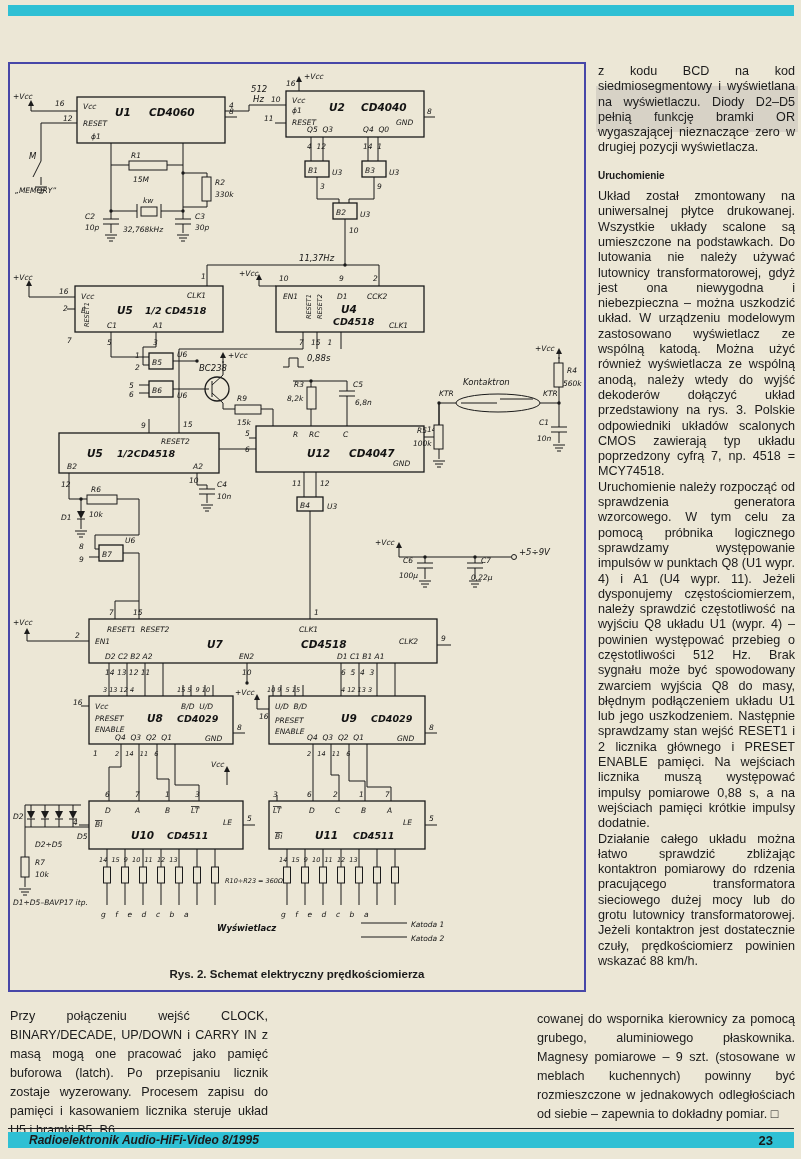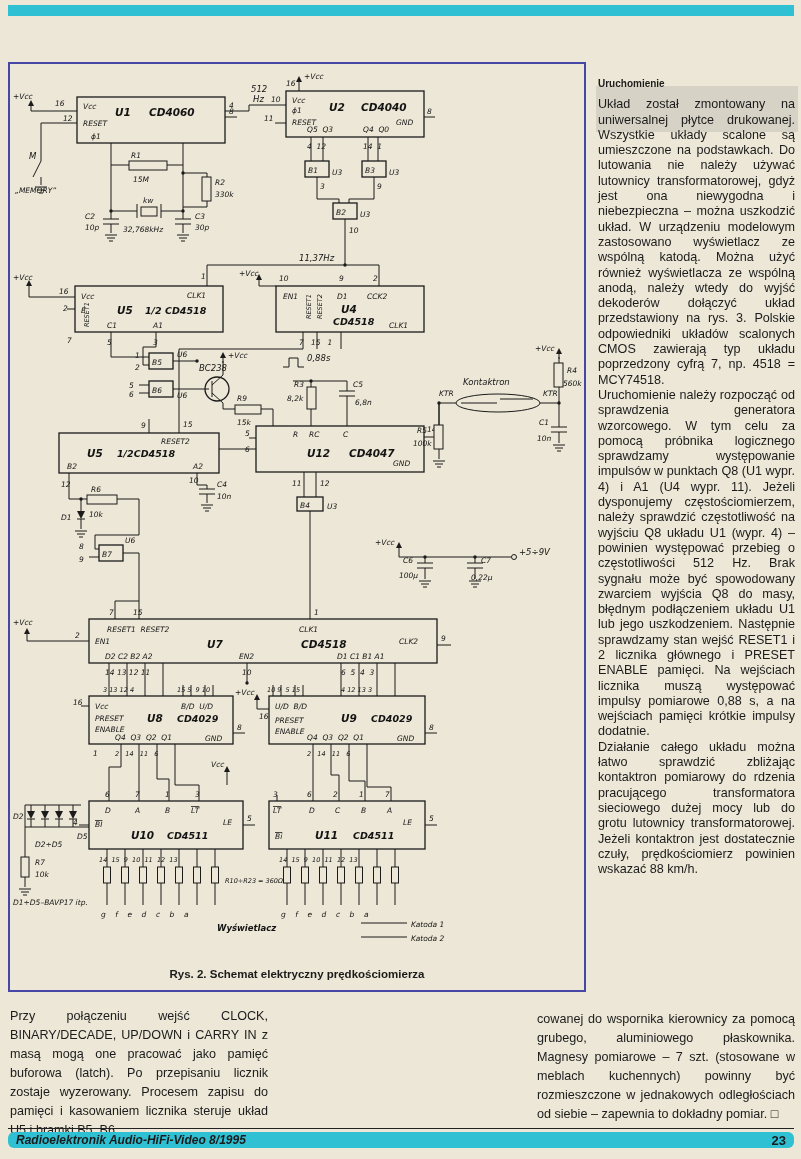--- a/index.html
+++ b/index.html
@@ -10,21 +10,21 @@
   .caption{position:absolute;left:0;right:0;bottom:10px;text-align:center;font-weight:bold;font-size:11.5px;}
   .showthrough{position:absolute;left:596px;top:86px;width:202px;height:46px;background:#d7d2c6;}
   .right-col{position:absolute;left:598px;top:64px;width:197px;font-size:12.6px;line-height:15.3px;text-align:justify;}
   .right-col p{margin:0;}
   .right-col h2{font-size:10px;margin:12px 0 6px 0;}
   .bcol{position:absolute;font-size:12.6px;line-height:19px;text-align:justify;}
   .bcol1{left:10px;top:1007px;width:258px;}
   .bcol2{left:287px;top:1007px;width:238px;}
   .bcol3{left:537px;top:1010px;width:258px;}
   .footer-rule{position:absolute;left:8px;top:1128px;width:786px;height:1px;background:#222;}
-  .footer{position:absolute;left:8px;top:1132px;width:786px;height:16px;background:#2fc0d4;display:flex;justify-content:space-between;align-items:center;padding:0 8px;box-sizing:border-box;border-radius:6px;}
+  .footer{position:absolute;left:8px;top:1132px;width:786px;height:16px;background:#2fc0d4;display:flex;justify-content:space-between;align-items:center;padding:0 21px;box-sizing:border-box;}
   .footer .jname{font-size:12px;font-weight:bold;font-style:italic;}
   .footer .pno{font-size:13px;font-weight:bold;}
   
   svg .w{stroke:#1b1b1b;stroke-width:1;fill:none;}
   svg .ic{stroke:#1b1b1b;stroke-width:1.3;fill:none;}
   svg .dev{fill:#ece7d6;stroke:#1b1b1b;stroke-width:1;}
   svg .dot{fill:#1b1b1b;stroke:none;}
   svg text{fill:#131313;font-family:"DejaVu Sans",sans-serif;font-style:italic;white-space:pre;}
   .t6{font-size:6.5px;}.t7{font-size:7.5px;}.t8{font-size:8.5px;}
   .t9b{font-size:9.5px;font-weight:bold;}
@@ -513,28 +513,29 @@
         <text class="t8" style="font-weight:bold" x="206" y="866">Wyświetlacz</text>
         <path class="w" d="M350,858H396 M350,872H396"></path>
         <text class="t7" x="400" y="862">Katoda 1</text>
         <text class="t7" x="400" y="876">Katoda 2</text>
       </g>
     </svg>
     <div class="caption">Rys. 2. Schemat elektryczny prędkościomierza</div>
   </div>
 
   <div class="right-col">
+    <p>z kodu BCD na kod siedmiosegmentowy i wyświetlana na wyświetlaczu. Diody D2–D5 pełnią funkcję bramki OR wygaszającej nieznaczące zero w drugiej pozycji wyświetlacza.</p>
     <h2>Uruchomienie</h2>
     <p>Układ został zmontowany na uniwersalnej płytce drukowanej. Wszystkie układy scalone są umieszczone na podstawkach. Do lutowania nie należy używać lutownicy transformatorowej, gdyż jest ona niewygodna i niebezpieczna – można uszkodzić układ. W urządzeniu modelowym zastosowano wyświetlacz ze wspólną katodą. Można użyć również wyświetlacza ze wspólną anodą, należy wtedy do wyjść dekoderów dołączyć układ przedstawiony na rys. 3. Polskie odpowiedniki układów scalonych CMOS zawierają typ układu poprzedzony cyfrą 7, np. 4518 = MCY74518.</p>
     <p>Uruchomienie należy rozpocząć od sprawdzenia generatora wzorcowego. W tym celu za pomocą próbnika logicznego sprawdzamy występowanie impulsów w punktach Q8 (U1 wypr. 4) i A1 (U4 wypr. 11). Jeżeli dysponujemy częstościomierzem, należy sprawdzić częstotliwość na wyjściu Q8 układu U1 (wypr. 4) – powinien występować przebieg o częstotliwości 512 Hz. Brak sygnału może być spowodowany zwarciem wyjścia Q8 do masy, błędnym podłączeniem układu U1 lub jego uszkodzeniem. Następnie sprawdzamy stan wejść RESET1 i 2 licznika głównego i PRESET ENABLE pamięci. Na wejściach licznika muszą występować impulsy pomiarowe 0,88 s, a na wejściach pamięci krótkie impulsy dodatnie.</p>
     <p>Działanie całego układu można łatwo sprawdzić zbliżając kontaktron pomiarowy do rdzenia pracującego transformatora sieciowego dużej mocy lub do grotu lutownicy transformatorowej. Jeżeli kontaktron jest dostatecznie czuły, prędkościomierz powinien wskazać 88 km/h.</p>
   </div>
 
   <div class="bcol bcol1">Przy połączeniu wejść CLOCK, BINARY/DECADE, UP/DOWN i CARRY IN z masą mogą one pracować jako pamięć buforowa (latch). Po przepisaniu licznik zostaje wyzerowany. Procesem zapisu do pamięci i kasowaniem licznika steruje układ U5 i bramki B5, B6</div>
-  <div class="bcol bcol3"><span>cowanej do wspornika kierownicy za pomocą grubego, aluminiowego płaskownika. Magnesy pomiarowe – 7 szt. (stosowane w meblach kuchennych) powinny być rozmieszczone w jednakowych odległościach od siebie – zapewnia to dokładny pomiar.</span> <span>□</span></div>
+  <div class="bcol bcol3"><span>cowanej do wspornika kierownicy za pomocą grubego, aluminiowego płaskownika. Magnesy pomiarowe – 9 szt. (stosowane w meblach kuchennych) powinny być rozmieszczone w jednakowych odległościach od siebie – zapewnia to dokładny pomiar.</span> <span>□</span></div>
 
   <div class="footer-rule"></div>
   <div class="footer">
     <span class="jname">Radioelektronik Audio-HiFi-Video 8/1995</span>
     <span class="pno">23</span>
   </div>
 
 </div>
 
 </body></html>

